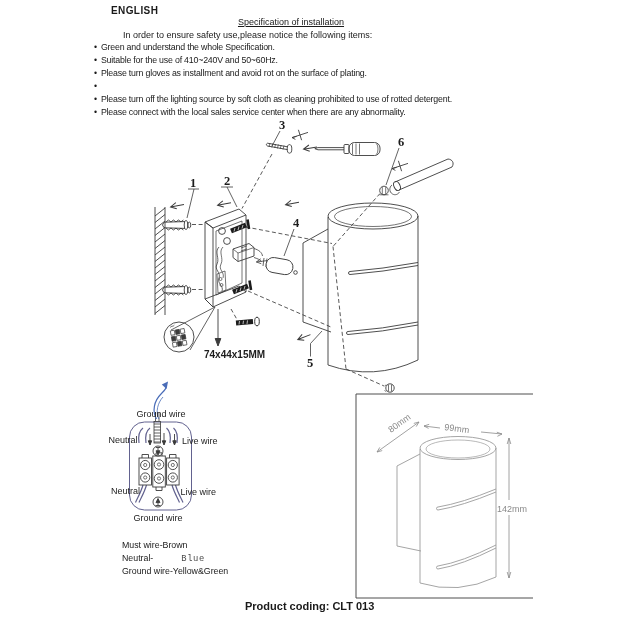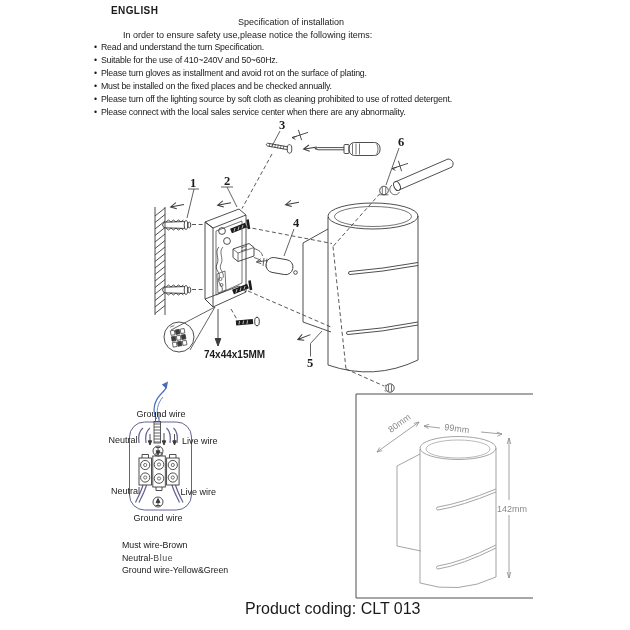--- a/index.html
+++ b/index.html
@@ -1,58 +1,57 @@
 <!DOCTYPE html>
 <html><head>
 <meta charset="utf-8">
 <style>
   html,body{margin:0;padding:0;background:#fff;}
   .page{position:relative;width:630px;height:630px;background:#ffffff;overflow:hidden;
         font-family:"Liberation Sans",sans-serif;color:#1a1a1a;}
   .abs{position:absolute;}
   .heading{left:111px;top:5px;font-size:10px;font-weight:bold;letter-spacing:.4px;}
-  .title{left:105px;top:17px;width:372px;text-align:center;font-size:9px;}
+  .title{left:105px;top:17px;width:372px;text-align:center;font-size:9px;text-decoration:underline;}
   .intro{left:116px;top:30px;font-size:9px;padding-left:7px;}
   .bullets{left:94px;top:41px;font-size:8.8px;letter-spacing:-0.2px;}
   .bullet-row{display:flex;gap:4px;height:13px;line-height:13px;}
   .legend{left:122px;top:539px;font-size:8.8px;line-height:12.6px;}
-  .legend .serif{font-family:Liberation Sans, sans-serif;color:#4a4a4a;letter-spacing:.6px;}
-  .footer{left:245px;top:600px;font-size:16px;}
+  .legend .serif{font-family:Liberation Mono, monospace;color:#4a4a4a;letter-spacing:.6px;margin-left:28px;}
+  .footer{left:245px;top:600px;font-size:11px;font-weight:bold;}
   svg{position:absolute;left:0;top:0;}
   svg text{font-family:"Liberation Sans",sans-serif;fill:#1c1c1c;}
   svg text.partnum{font-family:"Liberation Serif",serif;font-weight:bold;font-size:12.5px;}
   svg text.wlabel{font-size:9px;}
   svg text.dim{font-size:9px;fill:#8a8a8a;}
   svg text.bsize{font-size:10px;font-weight:bold;}
 </style>
 </head>
 <body>
 
 <div class="page">
 
   <div class="abs heading">ENGLISH</div>
   <div class="abs title">Specification of installation</div>
   <div class="abs intro">In order to ensure safety use,please notice the following items:</div>
 
   <div class="abs bullets">
     <div class="bullet-row">
         <span>•</span>
-        <span>Read and understand the turn Specification.</span>
+        <span>Green and understand the whole Specification.</span>
       </div>
     <div class="bullet-row">
         <span>•</span>
         <span>Suitable for the use of 410~240V and 50~60Hz.</span>
       </div>
     <div class="bullet-row">
         <span>•</span>
         <span>Please turn gloves as installment and avoid rot on the surface of plating.</span>
       </div>
     <div class="bullet-row">
         <span>•</span>
-        <span>Must be installed on the fixed places and be checked annually.</span>
       </div>
     <div class="bullet-row">
         <span>•</span>
         <span>Please turn off the lighting source by soft cloth as cleaning prohibited to use of rotted detergent.</span>
       </div>
     <div class="bullet-row">
         <span>•</span>
         <span>Please connect with the local sales service center when there are any abnormality.</span>
       </div>
   </div>

